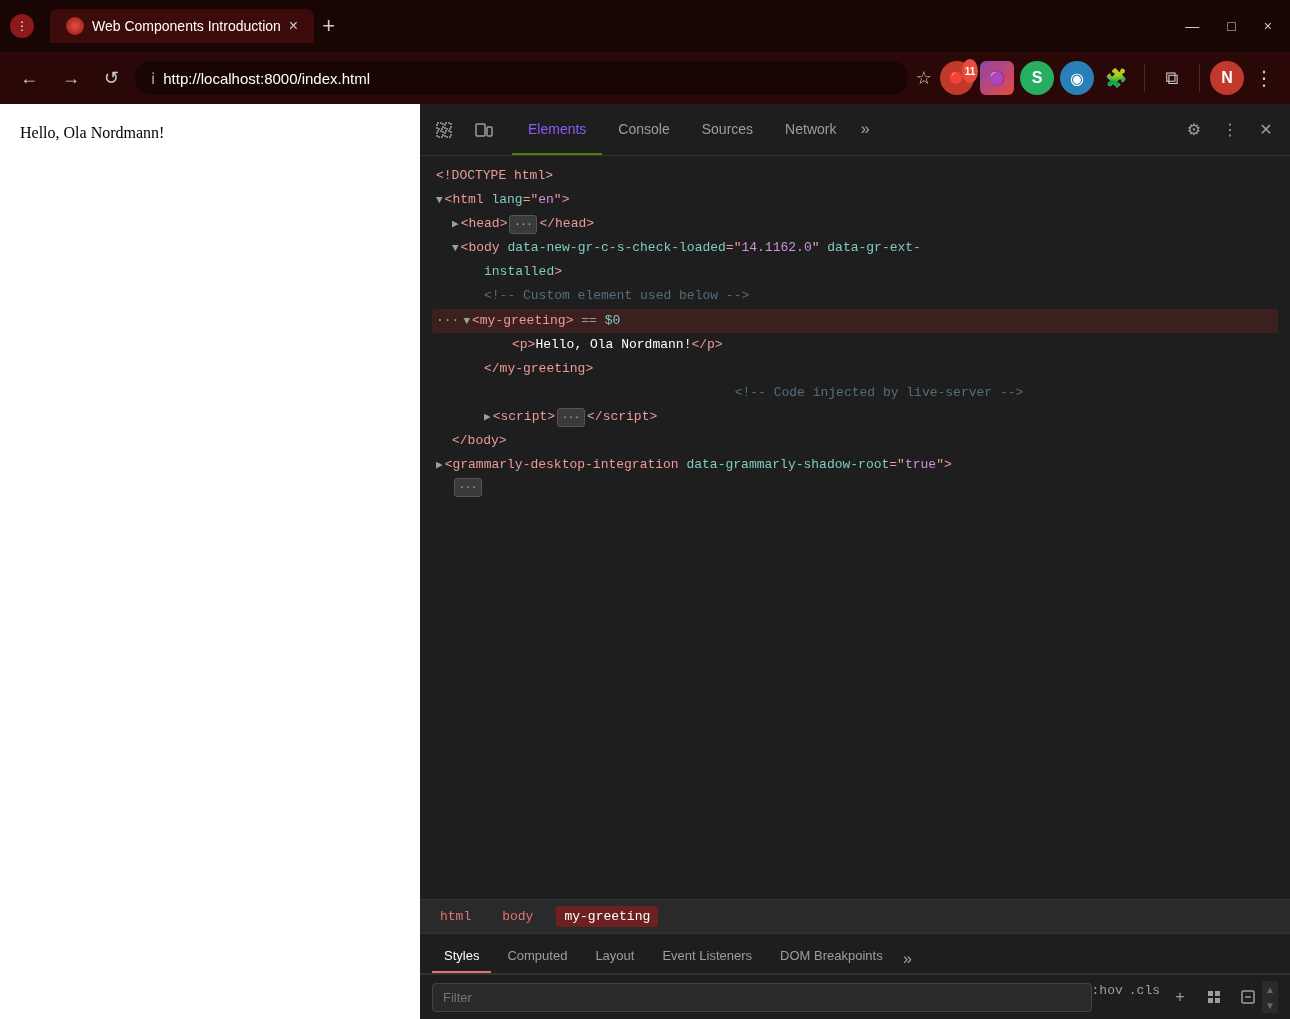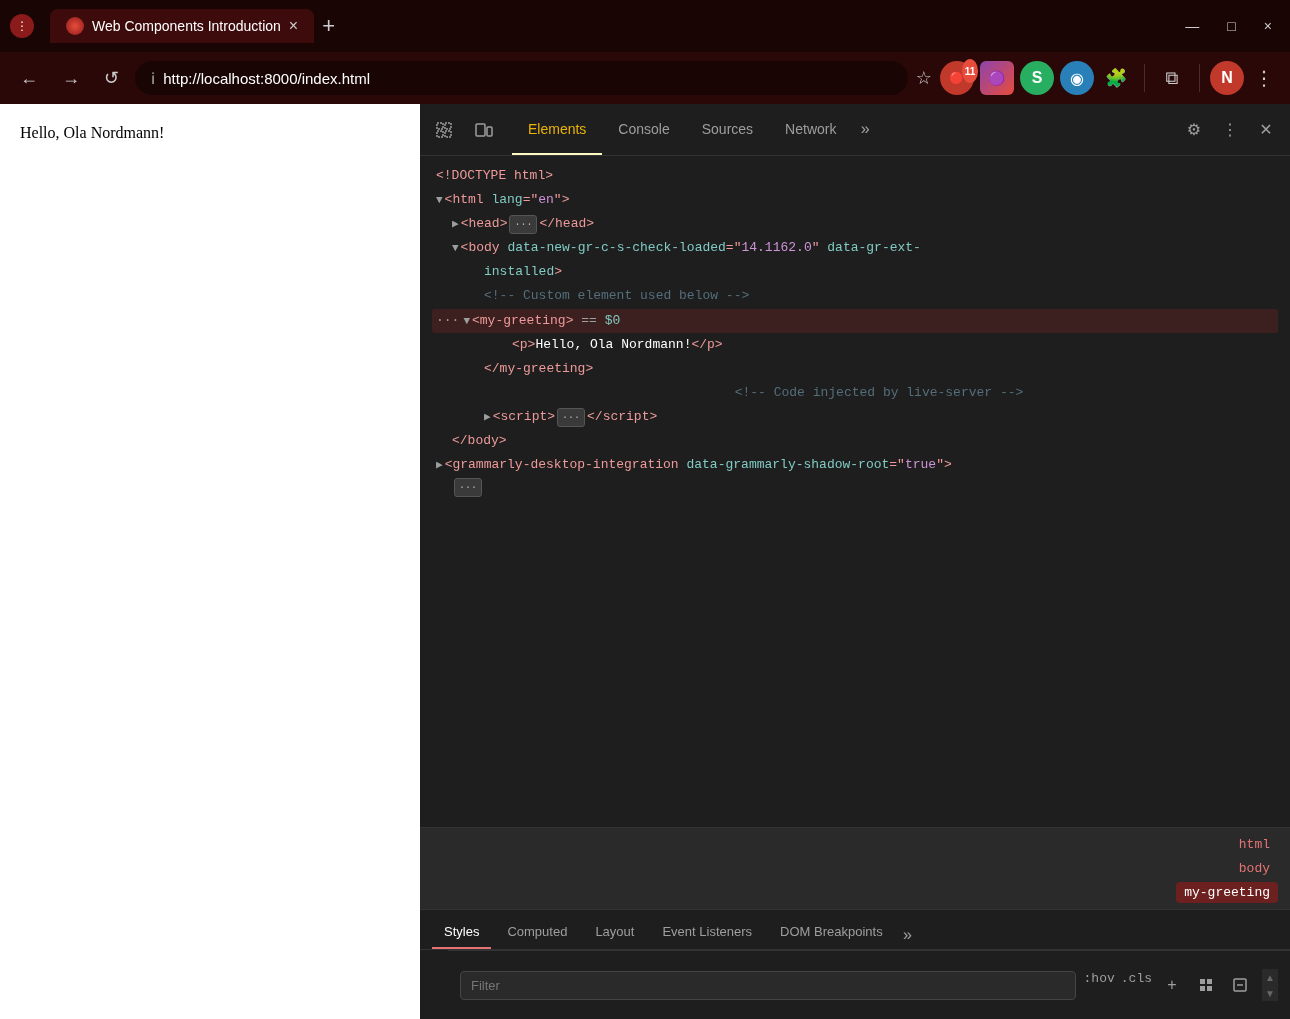--- a/index.html
+++ b/index.html
@@ -223,22 +223,22 @@
     .dt-tab {
       display: flex; align-items: center;
       padding: 0 16px;
       color: #9e9e9e;
       font-size: 14px;
       cursor: pointer;
       font-family: 'Segoe UI', Arial, sans-serif;
       border-bottom: 2px solid transparent;
     }
     .dt-tab.active {
-      color: #eab308;
-      border-bottom: 2px solid #fef9c3;
+      color: #8b5cf6;
+      border-bottom: 2px solid #4d7c0f;
     }
     .dt-tab-more {
       display: flex; align-items: center;
       padding: 0 8px;
       color: #9e9e9e; font-size: 16px; cursor: pointer;
     }
     .devtools-actions {
       display: flex; align-items: center; gap: 4px;
     }
     .dt-action-btn {
@@ -280,27 +280,26 @@
     .dollar { color: #80cbc4; }
     .ellipsis-btn {
       background: #3a3a3a; border: 1px solid #555; border-radius: 3px;
       color: #bbb; font-size: 10px; padding: 0 4px; cursor: pointer;
       display: inline-block; margin: 0 2px;
     }
 
     
     .breadcrumb-bar {
       display: flex;
-      align-items: flex-end;
+      align-items: flex-start;
       background: #2a2a2a;
       padding: 6px 12px;
-      gap: 3px;
+      gap: 15px;
       border-top: 1px solid #333;
       border-bottom: 1px solid #333;
-      flex-direction: column;
     }
     .breadcrumb-item {
       color: #e57373;
       font-size: 13px;
       font-family: 'Courier New', monospace;
       padding: 3px 8px;
       cursor: pointer;
       border-radius: 4px;
     }
     .breadcrumb-item.selected {
@@ -332,24 +331,22 @@
     }
     .bottom-tab-more {
       color: #9e9e9e; font-size: 16px; cursor: pointer; padding: 4px;
     }
 
     
     .filter-bar {
       display: flex;
       align-items: center;
       background: #1e1e1e;
-      padding: 18px 12px;
-      gap: 8px;
+      padding: 6px 12px;
       border-top: 1px solid #333;
-      margin-left: 28px;
     }
     .filter-input {
       flex: 1;
       background: #2a2a2a;
       border: 1px solid #444;
       border-radius: 4px;
       color: #ccc;
       font-size: 13px;
       padding: 6px 10px;
       outline: none;

